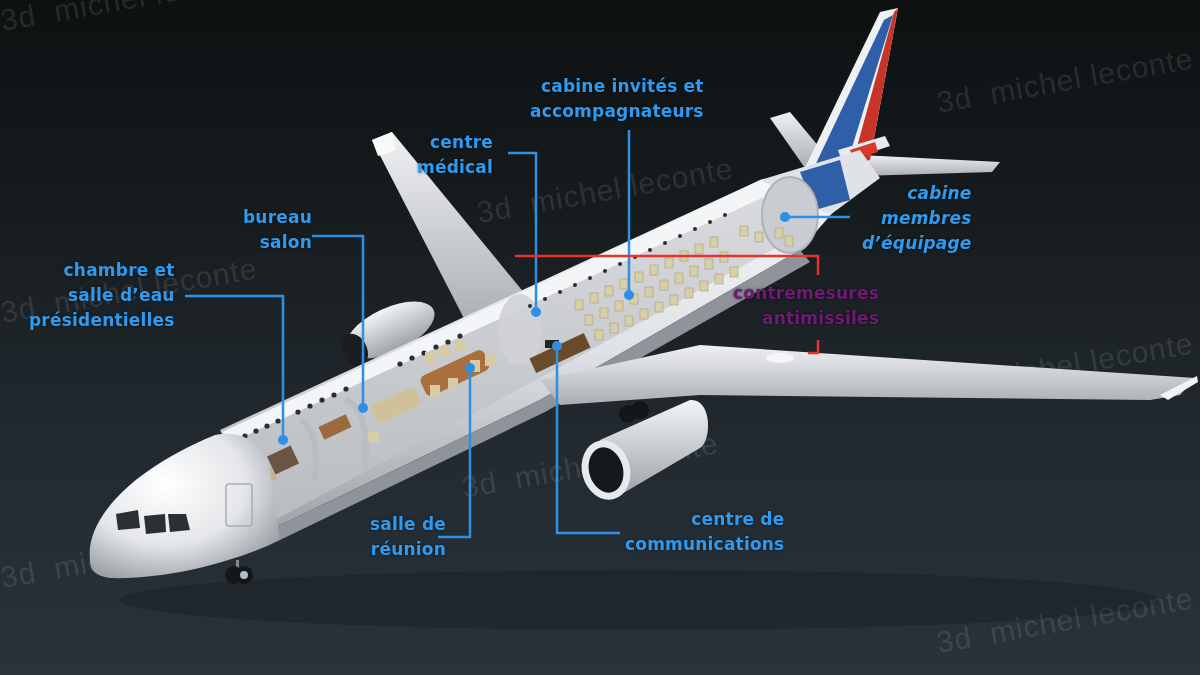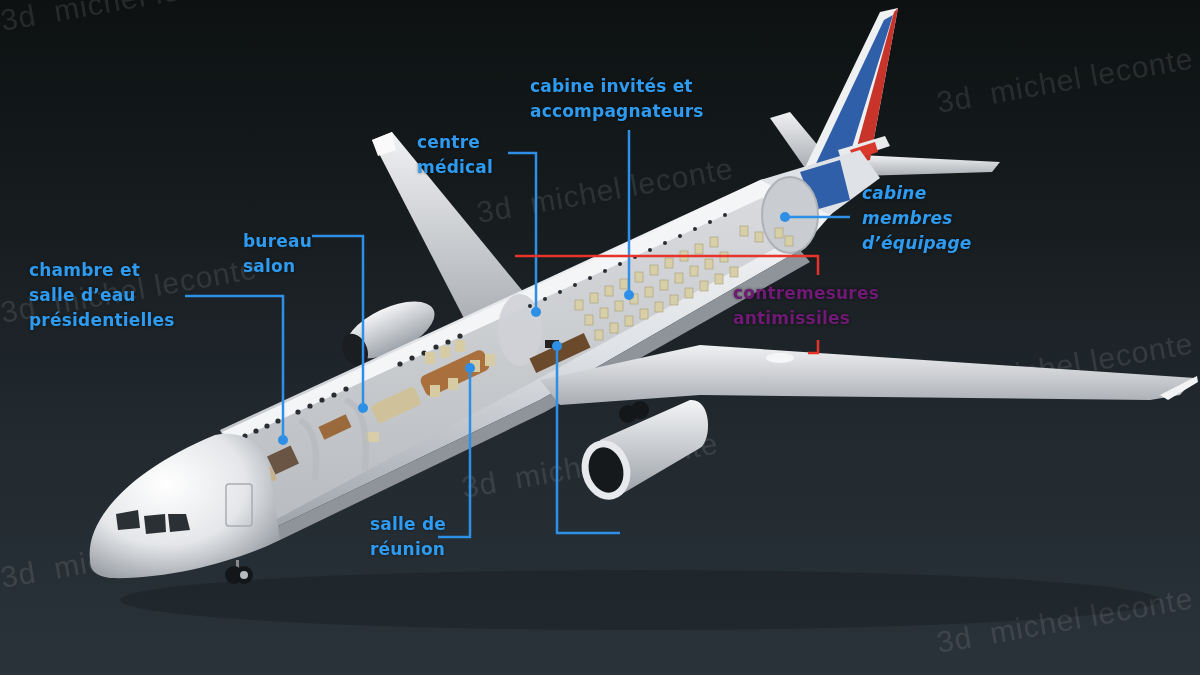--- a/index.html
+++ b/index.html
@@ -7,20 +7,21 @@
     width:1200px; height:675px; overflow:hidden; position:relative;
     background: linear-gradient(180deg, #0d1112 0%, #161b1d 30%, #222a30 65%, #2a323a 100%);
     font-family: "DejaVu Sans", sans-serif;
   }
   #stage { position:absolute; inset:0; }
   svg.scene { position:absolute; left:0; top:0; width:1200px; height:675px; }
   .label {
     position:absolute; font-weight:bold; font-size:17px; line-height:25px;
     white-space:pre; letter-spacing:0.2px;
     text-shadow: 0 0 3px rgba(0,0,0,0.6);
+    text-align: right;
   }
   .label.blue { color:#2e9bf0; }
   .label.red { color:#701a75; }
   .watermark {
     position:absolute; font-family:"Liberation Sans", sans-serif; font-size:30px;
     color:rgba(255,255,255,0.10); white-space:pre; transform-origin:left bottom;
     transform: rotate(-10deg); letter-spacing:1px;
   }
 </style>
 </head>
@@ -250,26 +251,28 @@
 
     <g stroke="#e8332a" stroke-width="2.5" fill="none">
       <polyline points="515,256 818,256 818,275"></polyline>
       <polyline points="818,340 818,353 808,353"></polyline>
     </g>
   </svg>
 
   <div class="label blue" style="left:29px; top:258px;">chambre et
 salle d’eau
 présidentielles</div>
-  <div class="label blue" style="left:243px; top:205px;margin-top:24px;">bureau
+  <div class="label blue" style="left:243px; top:205px;">bureau
 salon</div>
   <div class="label blue" style="left:417px; top:130px;">centre
 médical</div>
   <div class="label blue" style="left:530px; top:74px;">cabine invités et
 accompagnateurs</div>
   <div class="label blue" style="left:862px; top:181px;font-style:italic;">cabine
 membres
 d’équipage</div>
   <div class="label red" style="left:733px; top:281px;">contremesures
 antimissiles</div>
   <div class="label blue" style="left:352px; top:512px;margin-left:18px;">salle de
 réunion</div>
+  <div class="label blue" style="left:625px; top:507px;">centre de
+communications</div>
 </div>
 
 </body></html>

